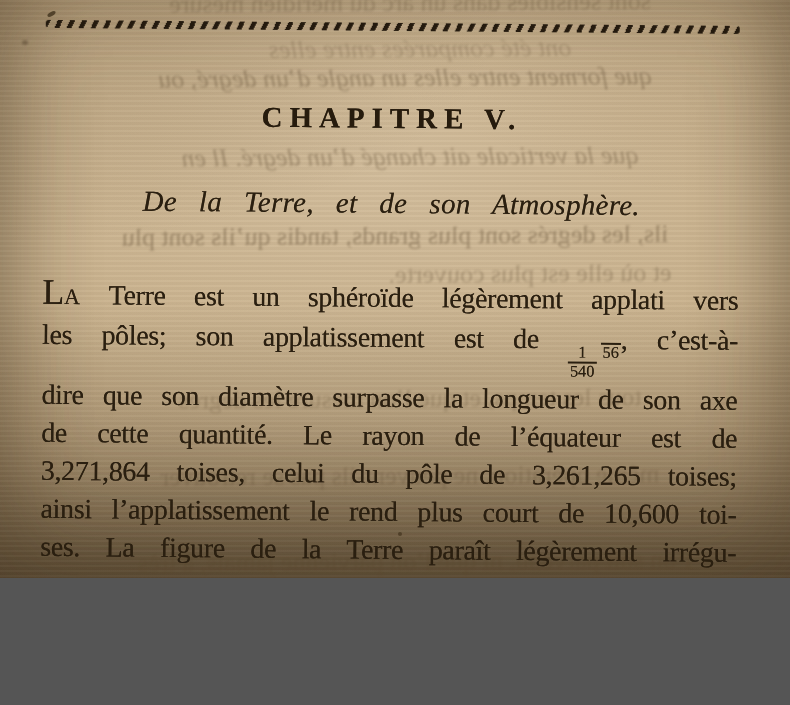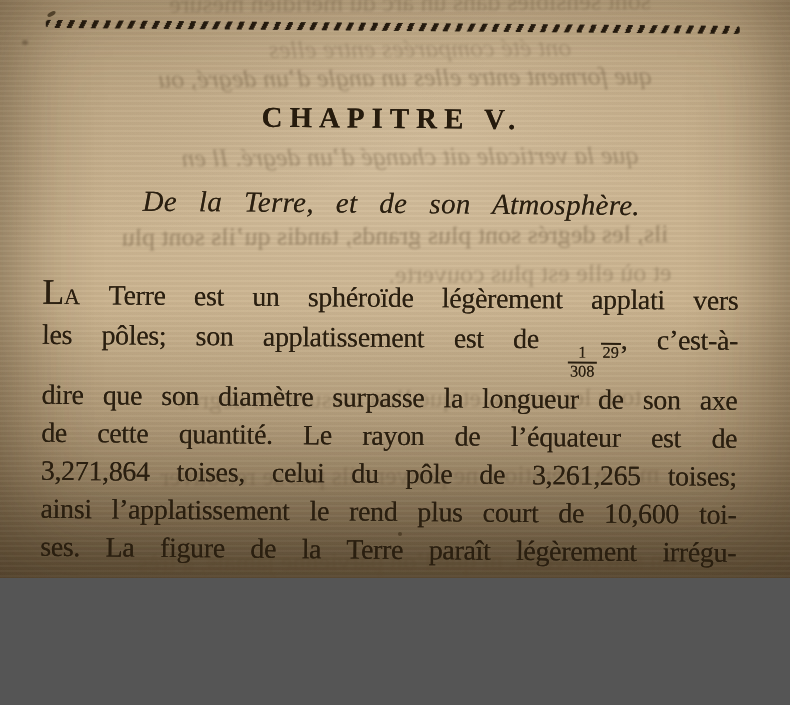--- a/index.html
+++ b/index.html
@@ -106,22 +106,22 @@
     <h1 class="heading">CHAPITRE V.</h1>
 
     <h2 class="subtitle">De la Terre, et de son Atmosphère.</h2>
 
     <div class="bodytext ink">
       <div class="line"><span class="init">L</span><span class="smallcap">A</span> <span>Terre est un sphéroïde légèrement applati vers</span></div>
 
       <div class="line"><span>les pôles; son applatissement est de</span>
         <span><span class="frac">
               <span class="fnum">1</span>
-              <span class="fden">308</span>
-            </span><span class="fdec">29</span></span><span>, c’est-à-</span></div>
+              <span class="fden">540</span>
+            </span><span class="fdec">56</span></span><span>, c’est-à-</span></div>
 
       <div class="line">dire que son diamètre surpasse la longueur de son axe</div>
       <div class="line">de cette quantité. Le rayon de l’équateur est de</div>
       <div class="line">3,271,864 toises, celui du pôle de 3,261,265 toises;</div>
       <div class="line">ainsi l’applatissement le rend plus court de 10,600 toi-</div>
       <div class="line">ses. La figure de la Terre paraît légèrement irrégu-</div>
     </div>
 
   </div>
 

